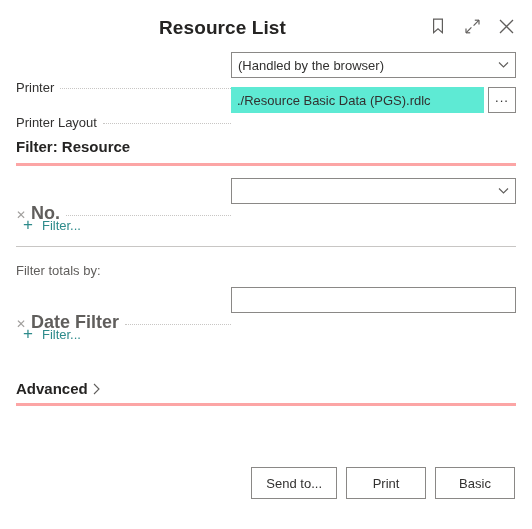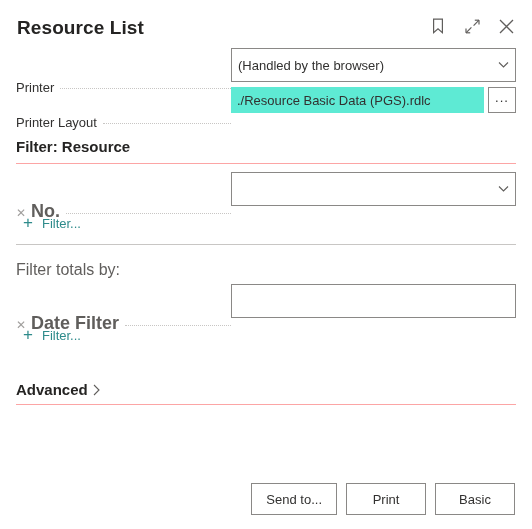--- a/index.html
+++ b/index.html
@@ -17,20 +17,21 @@
     position: relative;
   }
 
   
   .header {
     height: 52px;
     display: flex;
     align-items: center;
     padding: 0 16px 0 17px;
     box-sizing: border-box;
+    text-align: center;
   }
   .page-title {
     font-size: 19px;
     font-weight: 600;
     color: #252423;
     letter-spacing: .1px;
     flex: 1 1 auto;
     line-height: 1;
     padding-top: 2px;
   }
@@ -78,21 +79,21 @@
     margin-left: 6px;
     position: relative;
     top: -3px;
     border-bottom: 1px dotted #c8c6c4;
     height: 1px;
   }
 
   .control { flex: 1 1 auto; position: relative; }
 
   .input-box {
-    height: 34px;
+    height: 26px;
     box-sizing: border-box;
     border: 1px solid #8a8886;
     background: #ffffff;
     display: flex;
     align-items: center;
     padding: 0 6px;
     font-size: 13px;
     color: #323130;
     cursor: text;
   }
@@ -144,25 +145,25 @@
     padding-bottom: 5px;
   }
 
   
   .section-head {
     font-size: 15px;
     font-weight: 600;
     color: #252423;
     padding-bottom: 8px;
   }
-  .rule-dark { border-bottom: 1px solid #fca5a5; }
+  .rule-dark { border-bottom: 3px solid #fca5a5; }
   .rule-light { border-bottom: 1px solid #c8c6c4; }
 
   .sub-label {
-    font-size: 16px;
+    font-size: 13px;
     color: #605e5c;
     padding-bottom: 9px;
   }
 
   
   .remove-x {
     color: #a19f9d;
     font-size: 12px;
     margin-right: 5px;
     line-height: 1;
@@ -210,21 +211,21 @@
     color: #605e5c;
     display: flex;
     align-items: center;
   }
 
   
   .footer {
     position: absolute;
     left: 0;
     right: 0;
-    bottom: 14px;
+    bottom: 30px;
     display: flex;
     justify-content: flex-end;
     gap: 9px;
     padding: 0 17px;
     box-sizing: border-box;
   }
   .btn {
     min-width: 80px;
     height: 32px;
     box-sizing: border-box;

